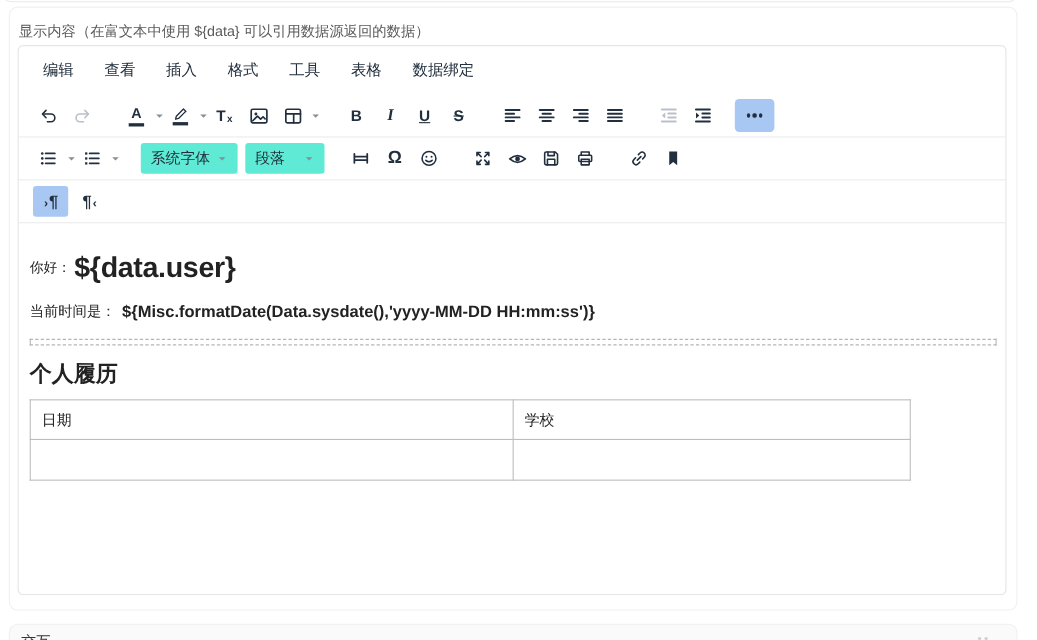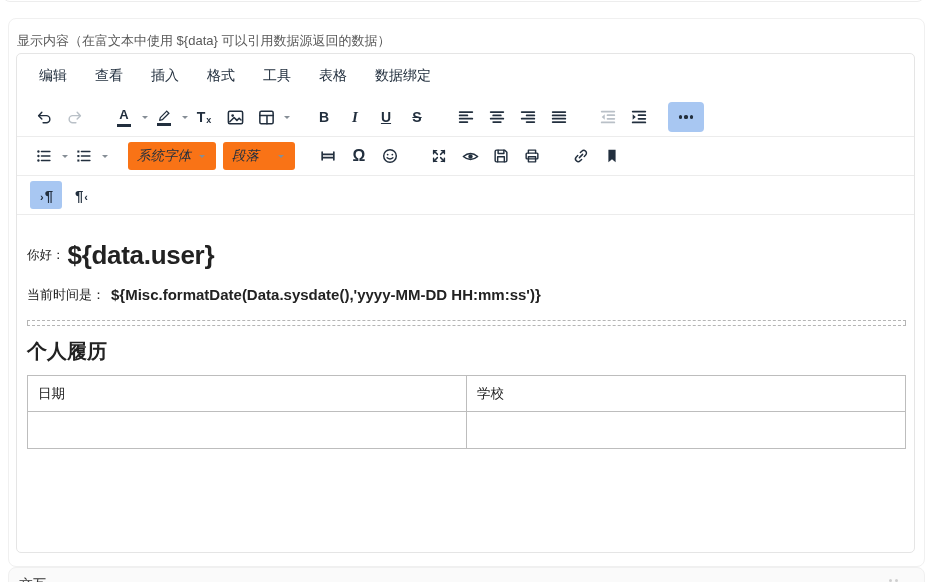--- a/index.html
+++ b/index.html
@@ -3,21 +3,21 @@
 <meta charset="utf-8">
 <style>
   * { margin:0; padding:0; box-sizing:border-box; }
   html,body { width:943px; height:582px; background:#fff; overflow:hidden;
     font-family:"Liberation Sans","DejaVu Sans",sans-serif; }
   .page { position:relative; width:943px; height:582px; }
 
   
   .card { position:absolute; background:#fff; border:1px solid #f0f0f0; border-radius:8px; }
   .card-prev { left:2px; top:-42px; width:923px; height:44px; border-color:#ededed; }
-  .card-main { left:8px; top:6px; width:917px; height:549px;margin-top:12px; }
+  .card-main { left:8px; top:6px; width:917px; height:549px; }
   .card-bottom { left:8px; top:567px; width:917px; height:46px; background:#fafafa; padding:7px 10px; }
   .card-bottom .sec-title { font-size:14px; color:#333; font-weight:500; }
   .handle-dots { position:absolute; right:26px; top:11px; display:flex; gap:3px; }
   .handle-dots i { width:3px; height:3px; border-radius:50%; background:#cfcfcf; }
 
   .field-label { position:absolute; left:8px; top:13px; font-size:13px; color:#595959; }
 
   
   .editor { position:absolute; left:7px; top:34px; width:899px; height:500px;
     border:1px solid #e5e5e5; border-radius:5px; background:#fff; overflow:hidden; }
@@ -41,38 +41,38 @@
   .txticon { font-weight:700; font-size:14px; line-height:14px; }
   .italic { font-style:italic; font-family:"Liberation Serif",serif; font-size:15px; }
   .uline { text-decoration:underline; }
   .strike { text-decoration:line-through; }
   .colicon { display:flex; flex-direction:column; align-items:center; }
   .colicon .bar { width:14px; height:3px; background:#222f3e; margin-top:2px; }
   .subx { font-size:9px; font-weight:700; margin:6px 0 0 1px; }
   .more-btn { width:36px; height:30px; background:#a8c7f2; border-radius:4px;
     display:flex; align-items:center; justify-content:center; gap:2.5px; margin-left:12px; }
   .more-btn i { width:3.2px; height:3.2px; border-radius:50%; background:#222f3e; }
-  .chip { height:28px; background:#f97316; border-radius:3px; display:flex; align-items:center;
-    justify-content:space-between; padding:0 9px; font-size:13.5px; color:#222f3e; margin-right:7px;font-style:italic; }
+  .chip { height:28px; background:#5eead4; border-radius:3px; display:flex; align-items:center;
+    justify-content:space-between; padding:0 9px; font-size:13.5px; color:#222f3e; margin-right:7px; }
   .chip-ff { width:88px; } .chip-fs { width:84px; margin-right:20px; } .chip-blk { width:72px; }
   .dir-btn { width:32px; height:28px; border-radius:3px; display:flex; align-items:center;
     justify-content:center; font-size:15px; font-weight:700; color:#222f3e; margin-right:4px; }
   .dir-btn .mk { font-size:11px; font-weight:700; margin:0 1px; }
   .active-blue { background:#a8c7f2; }
 
   
   .content { height:338px; padding:12px 8px 0 10px; color:#222; overflow:hidden; }
   .hello { display:flex; align-items:center; margin-top:13px; }
   .hello .sm { font-size:12.5px; }
   .hello .big { font-size:26px; font-weight:700; margin-left:3px; letter-spacing:-0.3px; }
-  .time { margin-top:15px; font-size:13px; display:flex; align-items:flex-start; }
+  .time { margin-top:15px; font-size:13px; display:flex; align-items:center; }
   .time b { margin-left:6px; font-size:15px; }
   .dashed-hr { margin-top:16px; height:6px; border:1px dashed #b5b5b5; }
   .sec-head { margin-top:12px; font-size:20px; font-weight:700; color:#222; }
-  table.doc { margin-top:10px; border-collapse:collapse; width:879px; table-layout:fixed; }
+  table.doc { margin-top:10px; border-collapse:collapse; width:801px; table-layout:fixed; }
   table.doc td { border:1px solid #bdbdbd; padding:0 10px; font-size:13.5px; color:#222;
     height:36px; vertical-align:middle; }
   table.doc tr.empty td { height:37px; }
 </style>
 </head>
 <body>
 
 <div class="page">
 
   <div class="card card-prev"></div>

